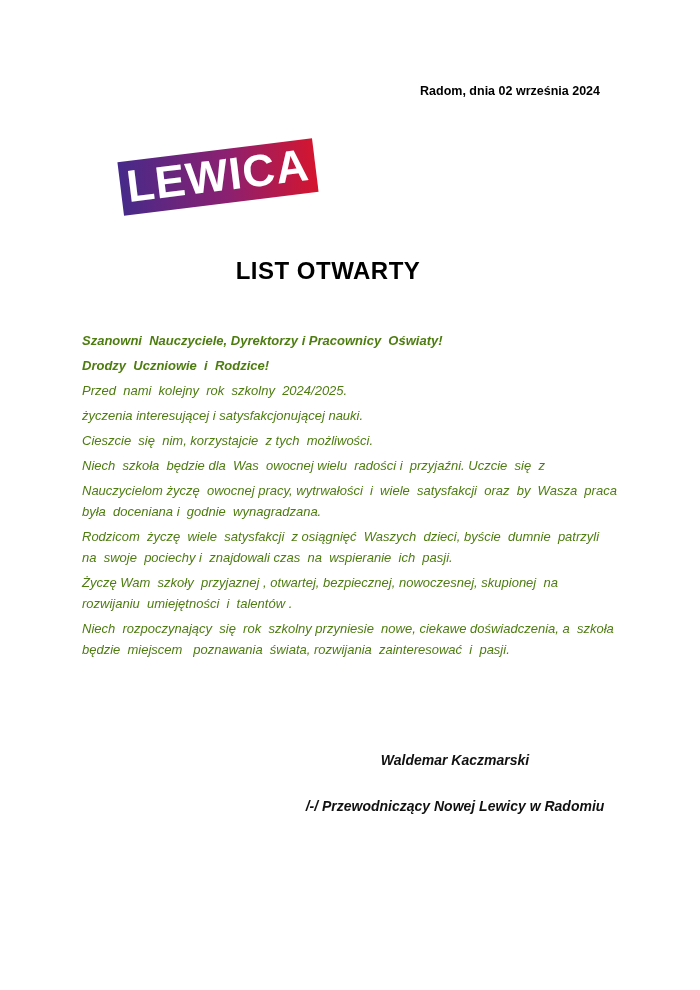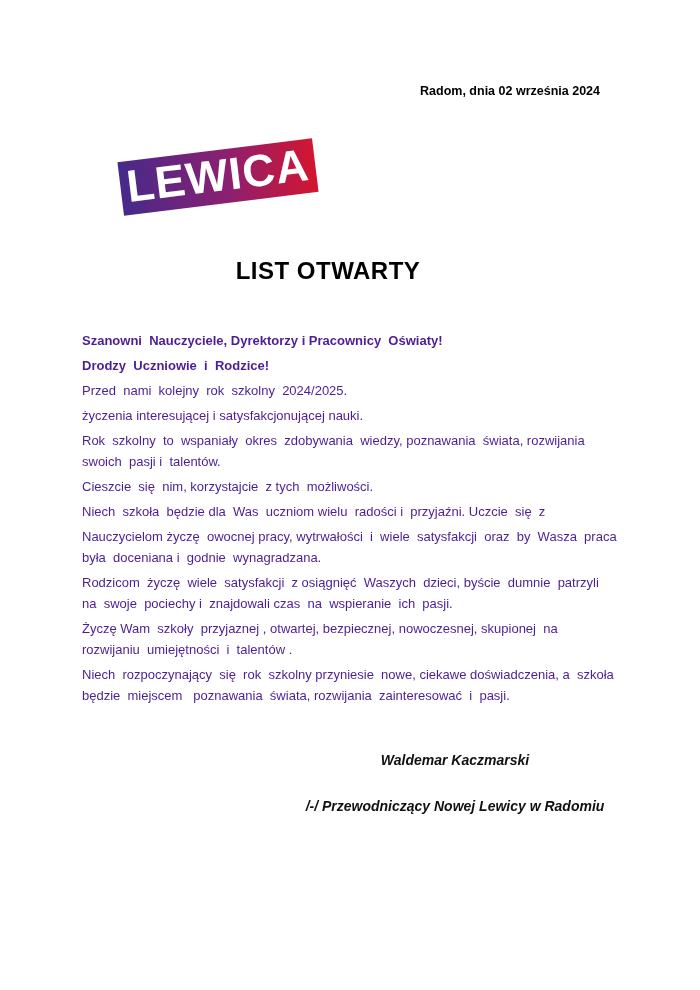--- a/index.html
+++ b/index.html
@@ -52,21 +52,22 @@
     font-weight: 700;
     letter-spacing: 0.5px;
     color: #000;
   }
   .letter-body {
     position: absolute;
     top: 330px;
     left: 82px;
     width: 560px;
     font-size: 13px;
-    color: #4c1d95;
+    color: #4d7c0f;
+    font-style: italic;
   }
   .para {
     margin: 0 0 4px 0;
   }
   .para.bold .line {
     font-weight: 700;
   }
   .line {
     line-height: 21px;
     white-space: pre;
@@ -108,28 +109,24 @@
     <div class="para bold">
       <div class="line">Drodzy  Uczniowie  i  Rodzice!</div>
     </div>
     <div class="para">
       <div class="line">Przed  nami  kolejny  rok  szkolny  2024/2025.</div>
     </div>
     <div class="para">
       <div class="line">życzenia interesującej i satysfakcjonującej nauki.</div>
     </div>
     <div class="para">
-      <div class="line">Rok  szkolny  to  wspaniały  okres  zdobywania  wiedzy, poznawania  świata, rozwijania</div>
-      <div class="line">swoich  pasji i  talentów.</div>
-    </div>
-    <div class="para">
       <div class="line">Cieszcie  się  nim, korzystajcie  z tych  możliwości.</div>
     </div>
     <div class="para">
-      <div class="line">Niech  szkoła  będzie dla  Was  uczniom wielu  radości i  przyjaźni. Uczcie  się  z</div>
+      <div class="line">Niech  szkoła  będzie dla  Was  owocnej wielu  radości i  przyjaźni. Uczcie  się  z</div>
     </div>
     <div class="para">
       <div class="line">Nauczycielom życzę  owocnej pracy, wytrwałości  i  wiele  satysfakcji  oraz  by  Wasza  praca</div>
       <div class="line">była  doceniana i  godnie  wynagradzana.</div>
     </div>
     <div class="para">
       <div class="line">Rodzicom  życzę  wiele  satysfakcji  z osiągnięć  Waszych  dzieci, byście  dumnie  patrzyli</div>
       <div class="line">na  swoje  pociechy i  znajdowali czas  na  wspieranie  ich  pasji.</div>
     </div>
     <div class="para">

